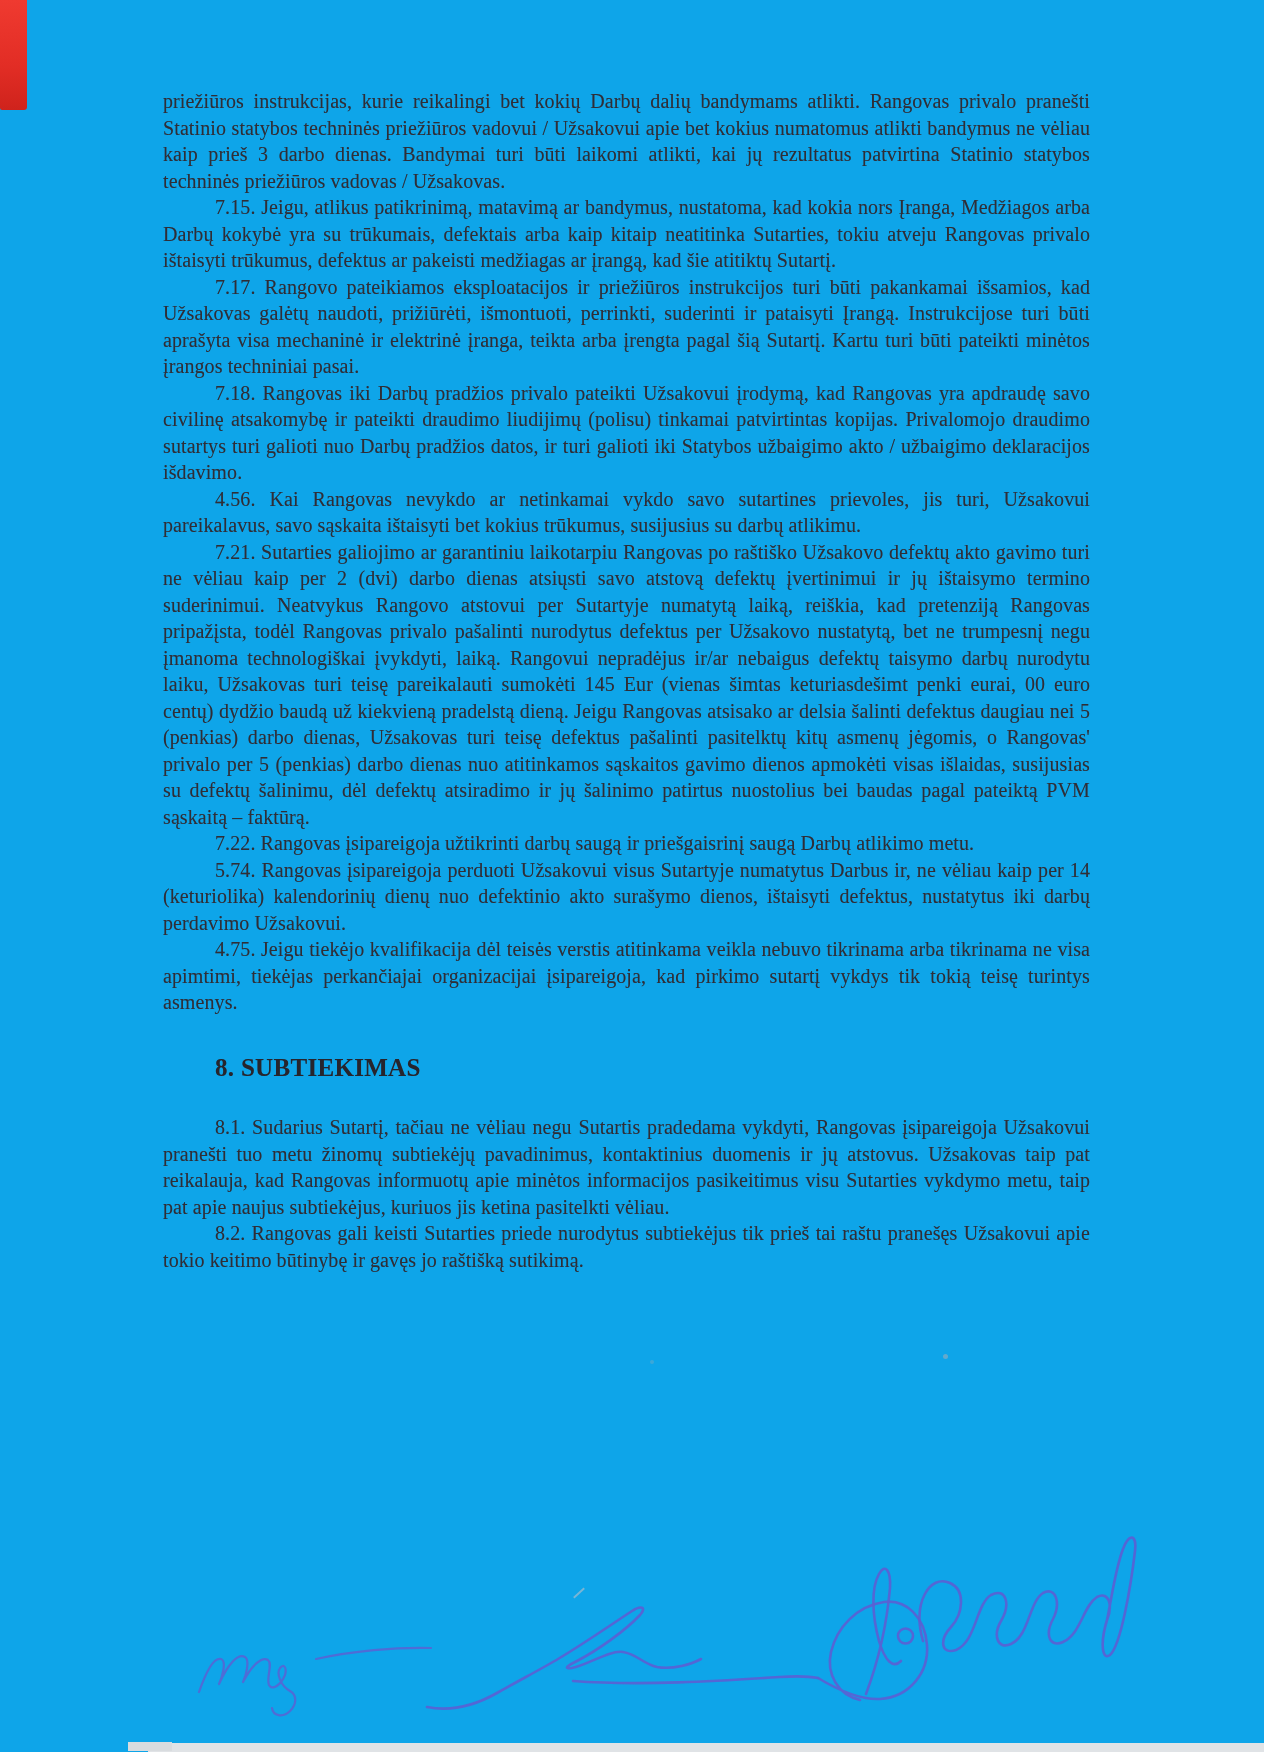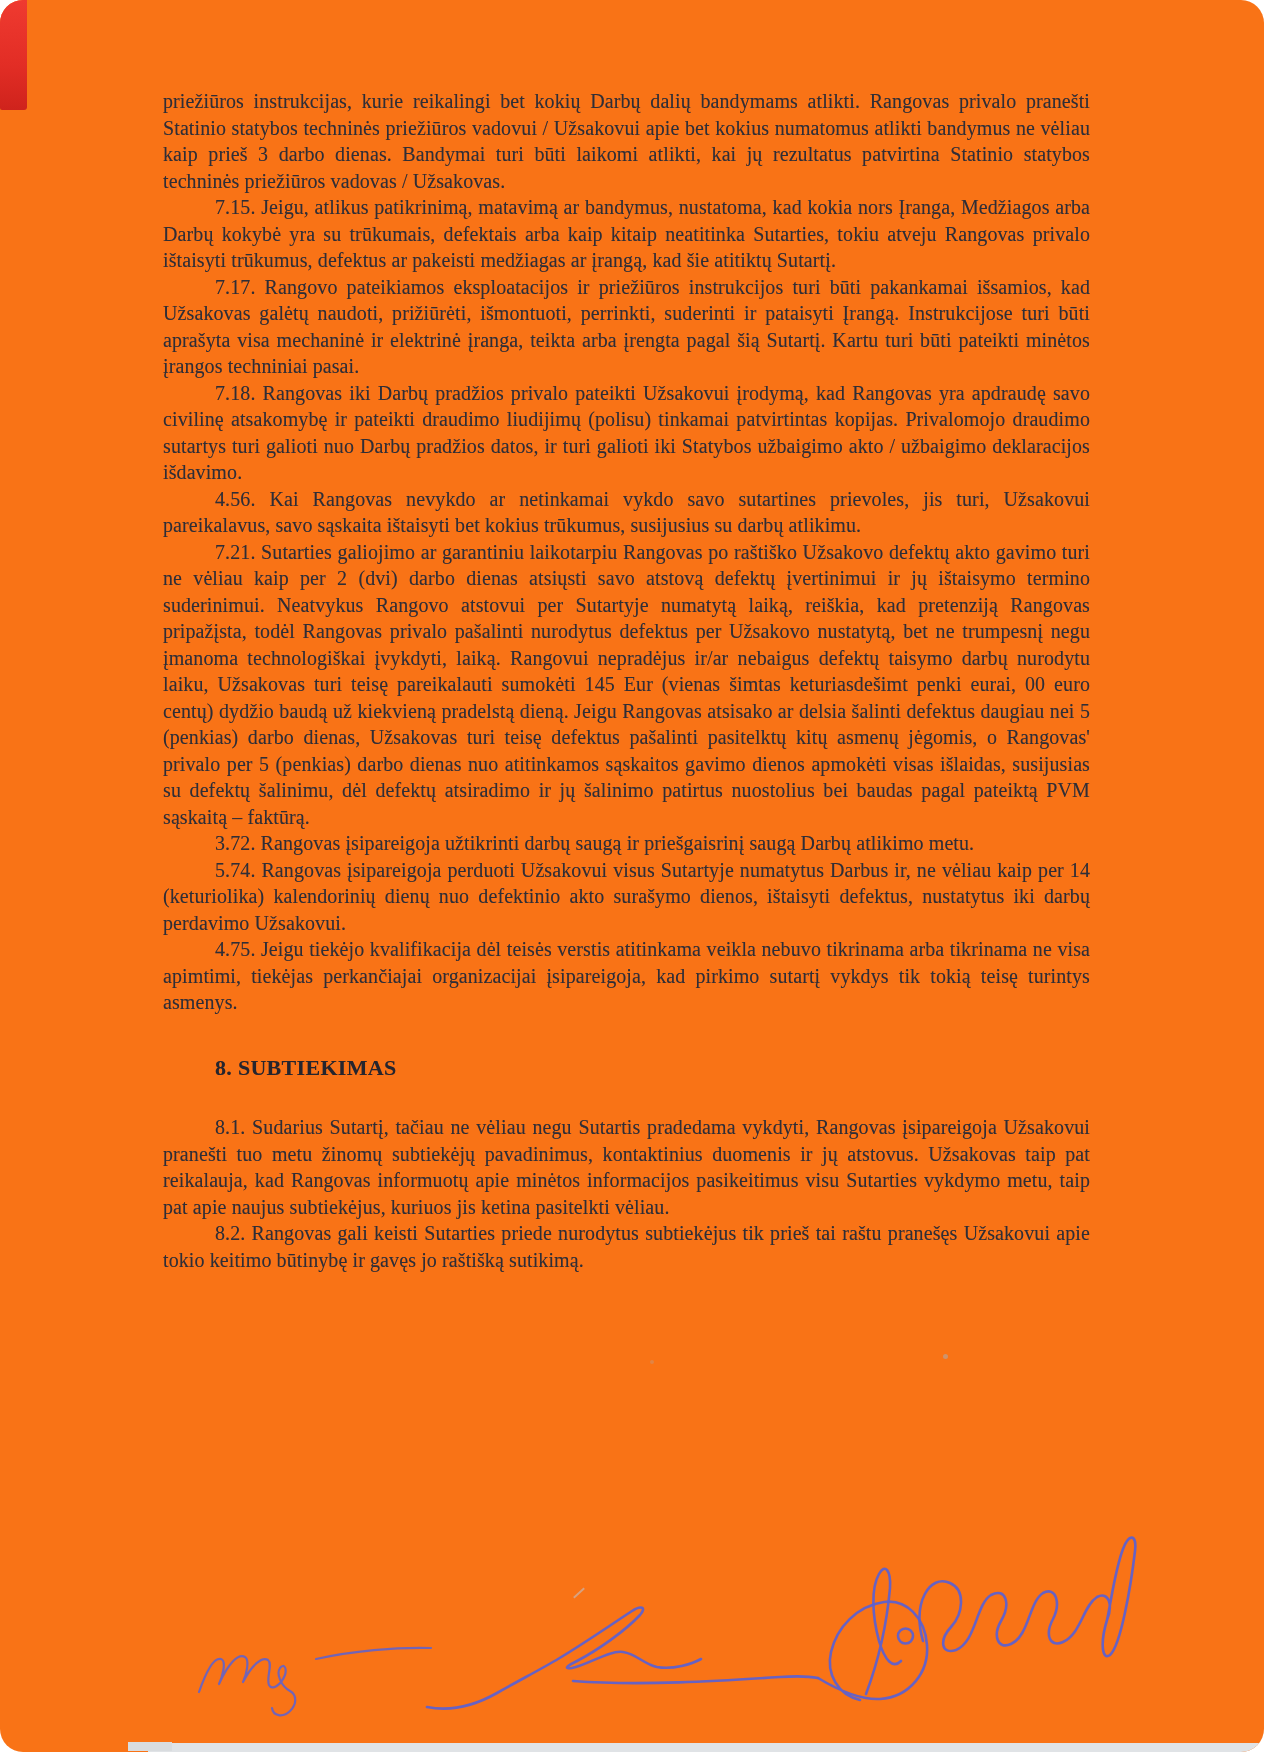--- a/index.html
+++ b/index.html
@@ -1,42 +1,41 @@
 <!DOCTYPE html>
 <html><head>
 <meta charset="utf-8">
 <style>
   html,body{margin:0;padding:0;background:#ffffff;}
   .page{
     position:relative;
     width:1264px;height:1752px;
-    background:#f97316;
+    background:#0ea5e9;
     overflow:hidden;
     font-family:"Liberation Serif","DejaVu Serif",serif;
-    border-radius:23px;
   }
   .red-tab{
     position:absolute;left:0;top:0;width:27px;height:110px;
     background:linear-gradient(180deg,#ef3a30 0%,#e22d25 60%,#cf231c 100%);
     border-radius:0 0 3px 2px;
   }
   .text-block{
     position:absolute;left:163px;top:88px;width:927px;
     font-size:20px;line-height:26.5px;
     color:#2f2e36;
     text-align:justify;
     letter-spacing:0.1px;
     text-shadow:0 0 0.5px rgba(60,55,80,0.35);
   }
   .text-block p{margin:0;}
   .text-block p.ind{text-indent:52px;}
   .text-block h2{
     margin:39px 0 33px 0;
     padding-left:52px;
-    font-size:22px;line-height:26.5px;
+    font-size:25px;line-height:26.5px;
     font-weight:bold;color:#26252d;
     text-align:left;letter-spacing:0.3px;
   }
   .signatures{position:absolute;left:150px;top:1520px;width:1050px;height:222px;}
   .signatures path{fill:none;stroke:#5a61d2;stroke-width:2.6;stroke-linecap:round;stroke-linejoin:round;opacity:0.92;}
   .signatures path.thin{stroke-width:2.2;opacity:0.85;}
   .speck{position:absolute;background:#a9adb4;opacity:0.55;border-radius:50%;}
   .speck-slash{position:absolute;width:14px;height:2px;background:#bfc0c8;opacity:0.6;transform:rotate(-42deg);}
   .edge-shadow{
     position:absolute;left:148px;bottom:0;width:1116px;height:9px;
@@ -54,21 +53,21 @@
 
   <div class="red-tab"></div>
 
   <main class="text-block">
     <p>priežiūros instrukcijas, kurie reikalingi bet kokių Darbų dalių bandymams atlikti. Rangovas privalo pranešti Statinio statybos techninės priežiūros vadovui / Užsakovui apie bet kokius numatomus atlikti bandymus ne vėliau kaip prieš 3 darbo dienas. Bandymai turi būti laikomi atlikti, kai jų rezultatus patvirtina Statinio statybos techninės priežiūros vadovas / Užsakovas.</p>
     <p class="ind">7.15. Jeigu, atlikus patikrinimą, matavimą ar bandymus, nustatoma, kad kokia nors Įranga, Medžiagos arba Darbų kokybė yra su trūkumais, defektais arba kaip kitaip neatitinka Sutarties, tokiu atveju Rangovas privalo ištaisyti trūkumus, defektus ar pakeisti medžiagas ar įrangą, kad šie atitiktų Sutartį.</p>
     <p class="ind">7.17. Rangovo pateikiamos eksploatacijos ir priežiūros instrukcijos turi būti pakankamai išsamios, kad Užsakovas galėtų naudoti, prižiūrėti, išmontuoti, perrinkti, suderinti ir pataisyti Įrangą. Instrukcijose turi būti aprašyta visa mechaninė ir elektrinė įranga, teikta arba įrengta pagal šią Sutartį. Kartu turi būti pateikti minėtos įrangos techniniai pasai.</p>
     <p class="ind">7.18. Rangovas iki Darbų pradžios privalo pateikti Užsakovui įrodymą, kad Rangovas yra apdraudę savo civilinę atsakomybę ir pateikti draudimo liudijimų (polisu) tinkamai patvirtintas kopijas. Privalomojo draudimo sutartys turi galioti nuo Darbų pradžios datos, ir turi galioti iki Statybos užbaigimo akto / užbaigimo deklaracijos išdavimo.</p>
     <p class="ind">4.56. Kai Rangovas nevykdo ar netinkamai vykdo savo sutartines prievoles, jis turi, Užsakovui pareikalavus, savo sąskaita ištaisyti bet kokius trūkumus, susijusius su darbų atlikimu.</p>
     <p class="ind">7.21. Sutarties galiojimo ar garantiniu laikotarpiu Rangovas po raštiško Užsakovo defektų akto gavimo turi ne vėliau kaip per 2 (dvi) darbo dienas atsiųsti savo atstovą defektų įvertinimui ir jų ištaisymo termino suderinimui. Neatvykus Rangovo atstovui per Sutartyje numatytą laiką, reiškia, kad pretenziją Rangovas pripažįsta, todėl Rangovas privalo pašalinti nurodytus defektus per Užsakovo nustatytą, bet ne trumpesnį negu įmanoma technologiškai įvykdyti, laiką. Rangovui nepradėjus ir/ar nebaigus defektų taisymo darbų nurodytu laiku, Užsakovas turi teisę pareikalauti sumokėti 145 Eur (vienas šimtas keturiasdešimt penki eurai, 00 euro centų) dydžio baudą už kiekvieną pradelstą dieną. Jeigu Rangovas atsisako ar delsia šalinti defektus daugiau nei 5 (penkias) darbo dienas, Užsakovas turi teisę defektus pašalinti pasitelktų kitų asmenų jėgomis, o Rangovas' privalo per 5 (penkias) darbo dienas nuo atitinkamos sąskaitos gavimo dienos apmokėti visas išlaidas, susijusias su defektų šalinimu, dėl defektų atsiradimo ir jų šalinimo patirtus nuostolius bei baudas pagal pateiktą PVM sąskaitą – faktūrą.</p>
-    <p class="ind">3.72. Rangovas įsipareigoja užtikrinti darbų saugą ir priešgaisrinį saugą Darbų atlikimo metu.</p>
+    <p class="ind">7.22. Rangovas įsipareigoja užtikrinti darbų saugą ir priešgaisrinį saugą Darbų atlikimo metu.</p>
     <p class="ind">5.74. Rangovas įsipareigoja perduoti Užsakovui visus Sutartyje numatytus Darbus ir, ne vėliau kaip per 14 (keturiolika) kalendorinių dienų nuo defektinio akto surašymo dienos, ištaisyti defektus, nustatytus iki darbų perdavimo Užsakovui.</p>
     <p class="ind">4.75. Jeigu tiekėjo kvalifikacija dėl teisės verstis atitinkama veikla nebuvo tikrinama arba tikrinama ne visa apimtimi, tiekėjas perkančiajai organizacijai įsipareigoja, kad pirkimo sutartį vykdys tik tokią teisę turintys asmenys.</p>
     <h2>8. SUBTIEKIMAS</h2>
     <p class="ind">8.1. Sudarius Sutartį, tačiau ne vėliau negu Sutartis pradedama vykdyti, Rangovas įsipareigoja Užsakovui pranešti tuo metu žinomų subtiekėjų pavadinimus, kontaktinius duomenis ir jų atstovus. Užsakovas taip pat reikalauja, kad Rangovas informuotų apie minėtos informacijos pasikeitimus visu Sutarties vykdymo metu, taip pat apie naujus subtiekėjus, kuriuos jis ketina pasitelkti vėliau.</p>
     <p class="ind">8.2. Rangovas gali keisti Sutarties priede nurodytus subtiekėjus tik prieš tai raštu pranešęs Užsakovui apie tokio keitimo būtinybę ir gavęs jo raštišką sutikimą.</p>
   </main>
 
   <div class="speck" style="left:943px;top:1354px;width:5px;height:5px;"></div>
   <div class="speck" style="left:650px;top:1360px;width:4px;height:4px;opacity:0.3;"></div>
   <div class="speck-slash" style="left:572px;top:1592px;"></div>

